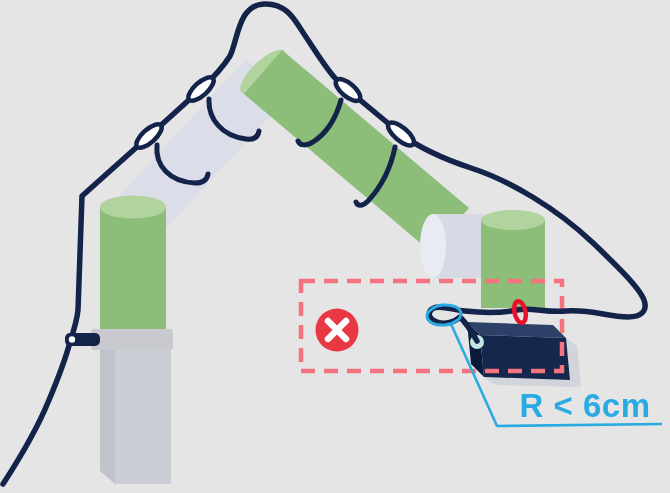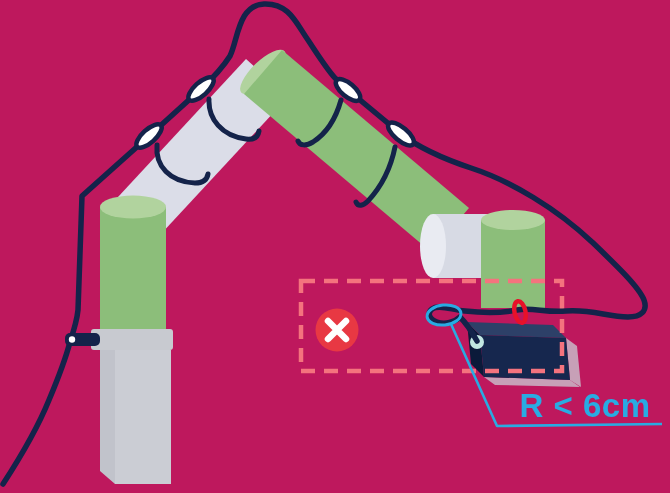--- a/index.html
+++ b/index.html
@@ -1,16 +1,16 @@
 <!DOCTYPE html>
 <html style="--navy: #14234A; --green: #8CBE7A; --green-light: #B1D39E; --gray-arm: #DBDDE8; --gray-light: #E9EBF2; --wrist-gray: #D7DAE4; --collar: #C8CAD0; --base-front: #CBCDD4; --base-side: #C1C3CB; --box-top: #2D4068; --box-front: #16274E; --box-side: #0B1A3A; --shadow: #C9CDD6; --port: #C2E7E2; --red: #E83843; --red-ring: #E8112A; --pink: #F4737E; --cyan: #29ABE2;"><head>
 <meta charset="utf-8">
 <style>
   html,body{margin:0;padding:0;background:#ffffff;}
-  .stage{position:relative;width:670px;height:493px;background:#be185d;overflow:hidden;
+  .stage{position:relative;width:670px;height:493px;background:#e5e5e5;overflow:hidden;
          font-family:"Liberation Sans",sans-serif;}
   .stage svg{position:absolute;inset:0;display:block;}
 
   
   .f-green{fill:var(--green)}
   .f-green-light{fill:var(--green-light)}
   .f-gray-arm{fill:var(--gray-arm)}
   .f-gray-light{fill:var(--gray-light)}
   .f-wrist-gray{fill:var(--wrist-gray)}
   .f-collar{fill:var(--collar)}

